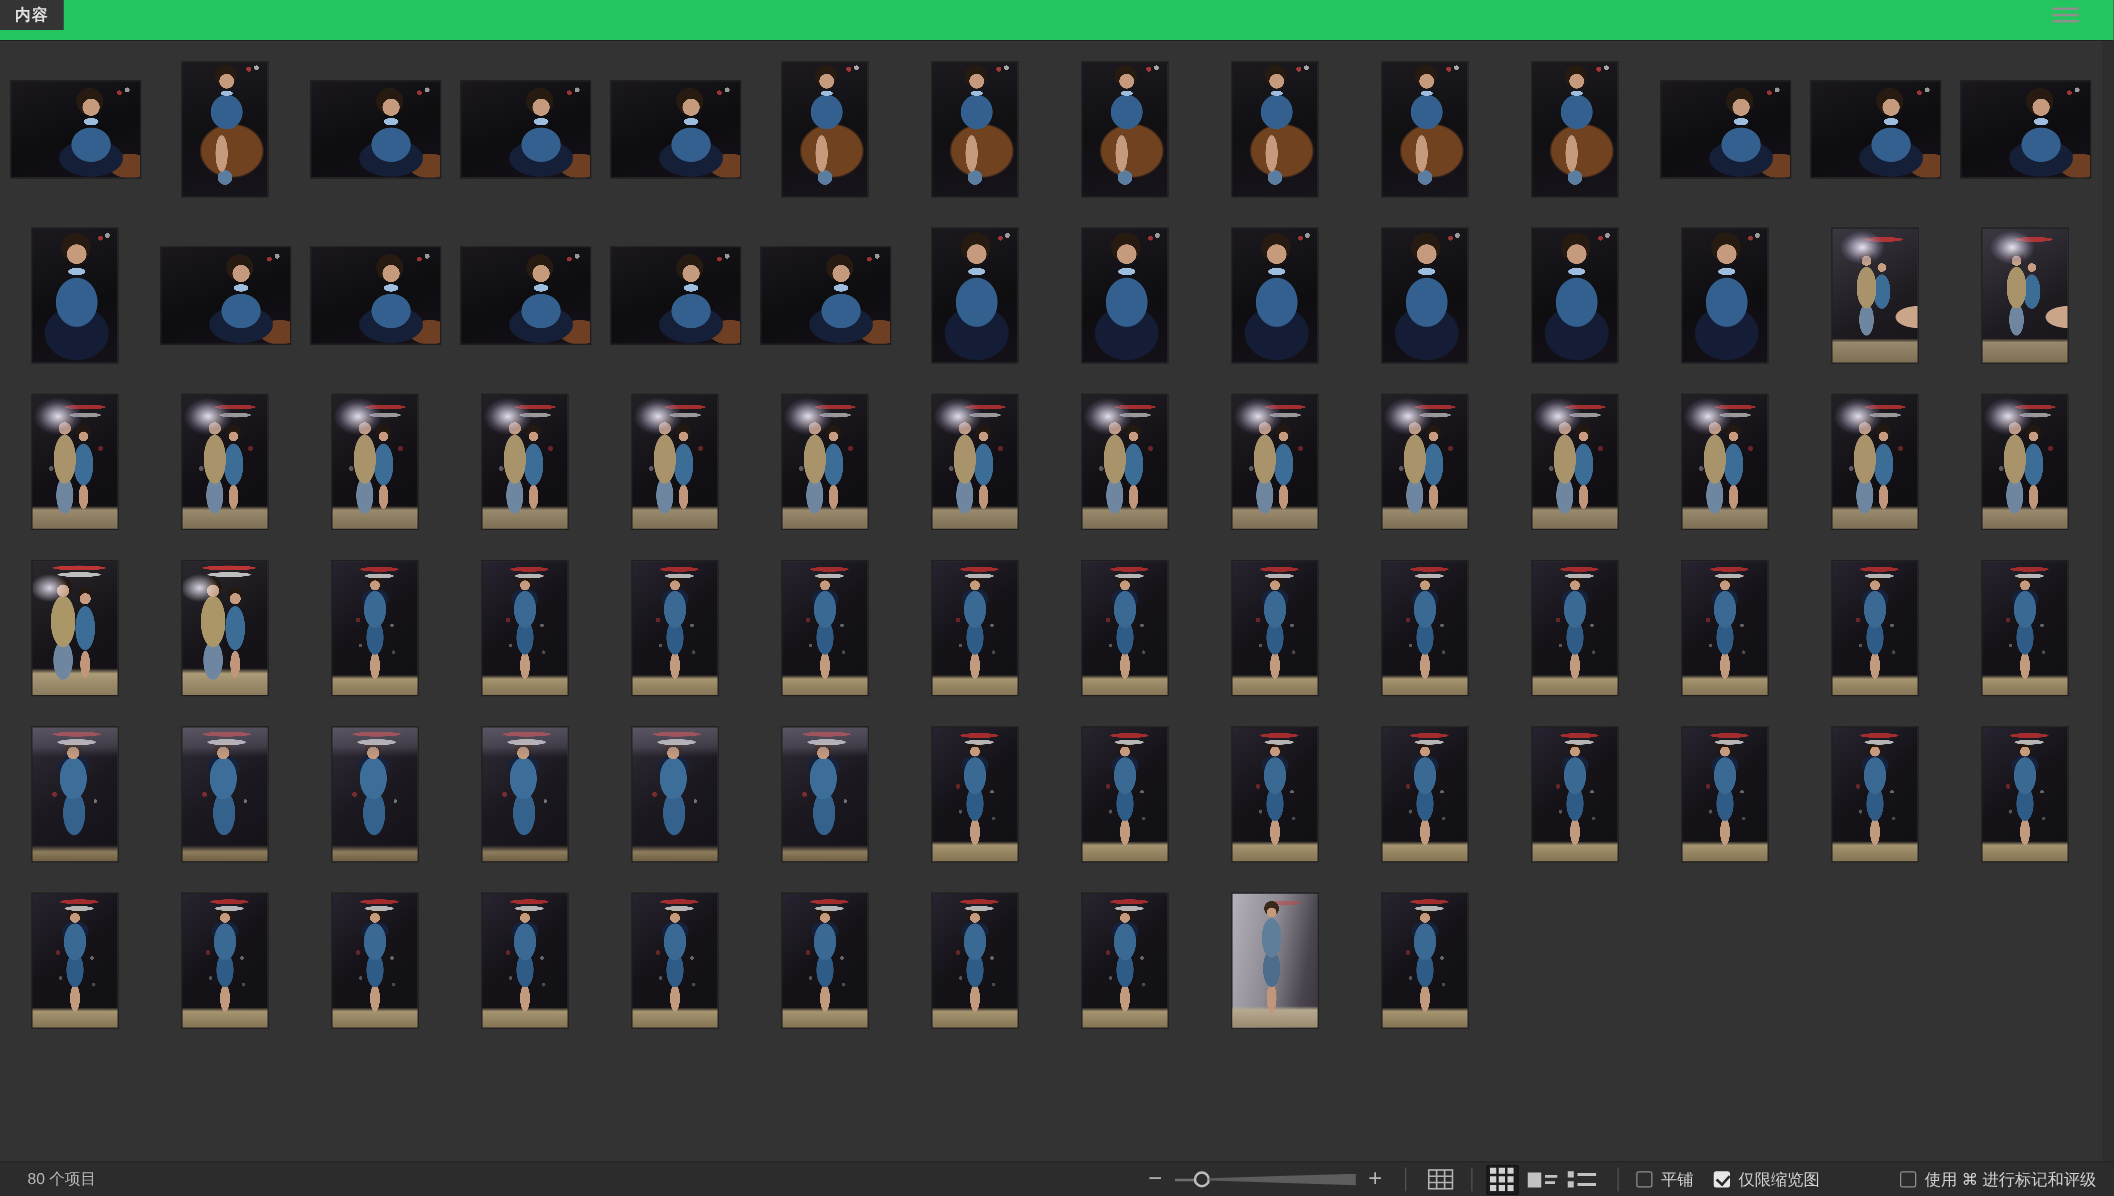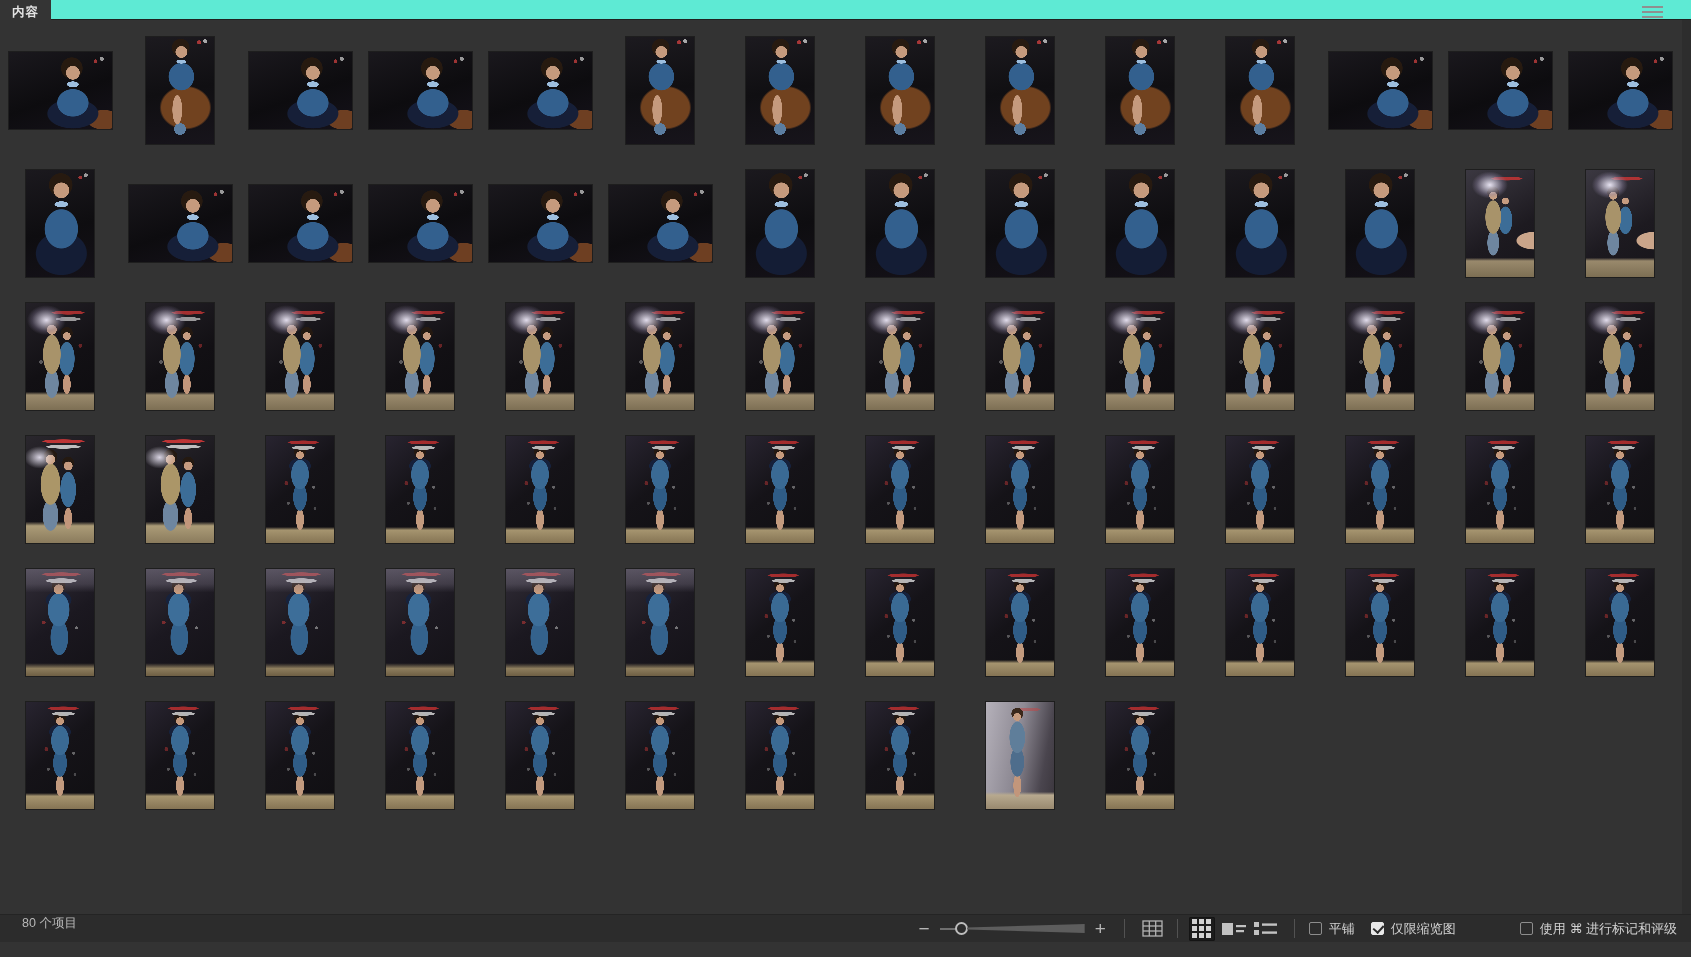--- a/index.html
+++ b/index.html
@@ -1,20 +1,20 @@
 <!DOCTYPE html>
 <html><head>
 <meta charset="utf-8">
 <style>
   * { margin:0; padding:0; box-sizing:border-box; }
   html,body { width:1691px; height:957px; overflow:hidden; background:#333333;
     font-family:"Liberation Sans","DejaVu Sans",sans-serif; }
 
   
-  .topbar { position:relative; height:20px; background:#5eead4; border-bottom:1px solid #202020;text-align:right; }
+  .topbar { position:relative; height:33px; background:#22c55e; border-bottom:1px solid #202020;text-align:right; }
   .tab { position:absolute; left:0; top:0; height:24px; padding:0 12px; background:#343434;
     color:#e3e3e3; font-size:12.5px; font-weight:bold; line-height:24px; letter-spacing:1px; }
   .panel-menu { position:absolute; right:28px; top:6px; width:21px; height:12px; cursor:pointer; }
   .panel-menu i { display:block; height:2px; background:#8f8f8f; margin-bottom:3px; }
 
   
   .content { position:relative; height:904px; background:#333333; padding-top:4px; overflow:hidden; }
   .scrollbar { position:absolute; right:0; top:0; bottom:0; width:9px; background:#2d2d2d; }
   .grid-row { display:grid; grid-template-columns:repeat(14,1fr); height:133px; width:1680px; }
   .cell { display:flex; align-items:center; justify-content:center; }
@@ -127,22 +127,22 @@
     radial-gradient(circle 4px at 46% 14%, #c59a7d 96%, rgba(0,0,0,0)),
     radial-gradient(circle 6px at 46% 11%, #3a281b 96%, rgba(0,0,0,0)),
     radial-gradient(ellipse 8px 16px at 46% 33%, #5f7e9a 96%, rgba(0,0,0,0)),
     radial-gradient(ellipse 7px 15px at 46% 56%, #4e6d8c 96%, rgba(0,0,0,0)),
     radial-gradient(ellipse 4px 12px at 46% 78%, #c2967b 95%, rgba(0,0,0,0)),
     radial-gradient(ellipse 14px 2px at 60% 7%, rgba(190,70,70,.55) 92%, rgba(0,0,0,0)),
     linear-gradient(rgba(0,0,0,0) 84%, #b7a98f 87%, #99896f 100%),
     linear-gradient(100deg,#b5b1ba 0%,#8e8a94 45%,#4a454e 80%,#3a353c 100%); }
 
   
-  .statusbar { position:absolute; left:0; right:0; bottom:15px; height:28px; background:#2c2c2c;
-    border-top:1px solid #242424; display:flex; align-items:flex-start; color:#b8b8b8; font-size:12.5px; }
+  .statusbar { position:absolute; left:0; right:0; bottom:0; height:28px; background:#2c2c2c;
+    border-top:1px solid #242424; display:flex; align-items:center; color:#b8b8b8; font-size:12.5px; }
   .status-left { margin-left:22px; white-space:nowrap; }
   .status-right { margin-left:auto; display:flex; align-items:center; height:100%; margin-right:14px; }
   .ctl-btn { color:#b5b5b5; font-size:19px; line-height:1; padding:0 6px; cursor:pointer; user-select:none; }
   .slider { display:flex; align-items:center; margin:0 4px; cursor:pointer; }
   .slider .lead { width:16px; height:2px; background:#6f6f6f; }
   .slider .knob { width:13px; height:13px; border:2px solid #bdbdbd; border-radius:50%; background:#2c2c2c; margin:0 -1px; }
   .slider .wedge { width:118px; height:10px; background:#5d5d5d;
     clip-path:polygon(0 41%, 100% 4%, 100% 96%, 0 59%); }
   .vdiv { width:1px; height:19px; background:#525252; margin:0 12px; }
   .vm { display:flex; align-items:center; justify-content:center; width:26px; height:24px;

